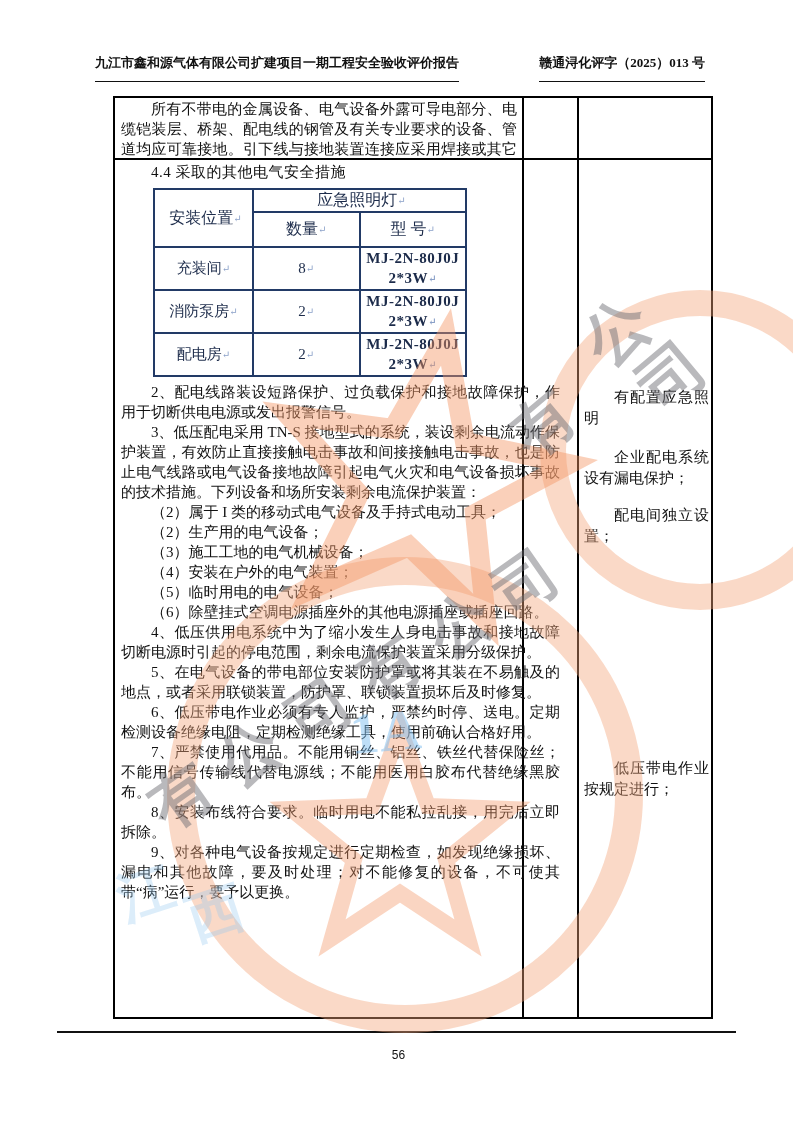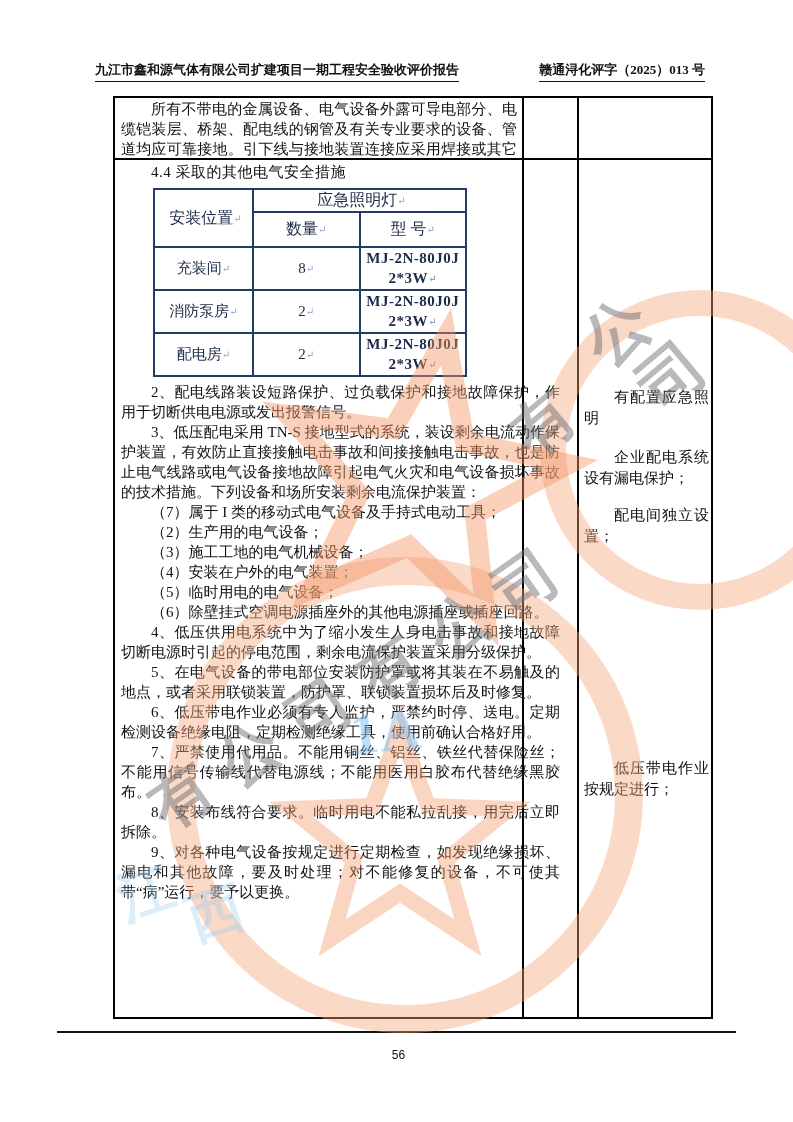--- a/index.html
+++ b/index.html
@@ -6,21 +6,21 @@
   html,body { background:#888; }
   .page {
     position:relative; width:793px; height:1122px; margin:0 auto;
     background:#ffffff; overflow:hidden;
     font-family:"Liberation Serif","DejaVu Serif",serif; color:#111;
   }
   
   .hdr { position:absolute; top:60px; left:95px; right:88px; height:22px;
          display:flex; justify-content:space-between; align-items:flex-end;
          font-size:13px; font-weight:bold; white-space:nowrap; }
-  .hdr span { border-bottom:1.5px solid #111; padding-bottom:2px; }
+  .hdr span { border-bottom:1.5px solid #111; padding-bottom:9px; }
   
   .outer { position:absolute; left:113px; top:96px; width:600px; height:923px;
            border:2px solid #000; }
   .vline { position:absolute; top:0; bottom:0; width:1.5px; background:#000; }
   .vline.v1 { left:407px; } .vline.v2 { left:462px; }
   .hline-row1 { position:absolute; left:0; right:0; top:60px; height:1.5px; background:#000; }
   .cell-row1 { position:absolute; left:0; top:0; width:407px; height:60px;
                padding:1px 5px 0 6px; font-size:15px; line-height:20px;
                text-align:justify; text-indent:2em; overflow:hidden; }
   .cell-main { position:absolute; left:0; top:62px; width:450px; height:859px;
@@ -121,21 +121,21 @@
               <td class="c-loc"><span>配电房</span><span class="ret">↵</span></td>
               <td class="c-qty"><span>2</span><span class="ret">↵</span></td>
               <td class="c-mod model"><span>MJ-2N-80J0J 2*3W</span><span class="ret">↵</span></td>
             </tr>
           </tbody>
       </table>
 
       <div id="body-paragraphs">
           <div class="para">2、配电线路装设短路保护、过负载保护和接地故障保护，作用于切断供电电源或发出报警信号。</div>
           <div class="para">3、低压配电采用 TN-S 接地型式的系统，装设剩余电流动作保护装置，有效防止直接接触电击事故和间接接触电击事故，也是防止电气线路或电气设备接地故障引起电气火灾和电气设备损坏事故的技术措施。下列设备和场所安装剩余电流保护装置：</div>
-          <div class="para">（7）属于 I 类的移动式电气设备及手持式电动工具；</div>
+          <div class="para">（2）属于 I 类的移动式电气设备及手持式电动工具；</div>
           <div class="para">（2）生产用的电气设备；</div>
           <div class="para">（3）施工工地的电气机械设备；</div>
           <div class="para">（4）安装在户外的电气装置；</div>
           <div class="para">（5）临时用电的电气设备；</div>
           <div class="para">（6）除壁挂式空调电源插座外的其他电源插座或插座回路。</div>
           <div class="para">4、低压供用电系统中为了缩小发生人身电击事故和接地故障切断电源时引起的停电范围，剩余电流保护装置采用分级保护。</div>
           <div class="para">5、在电气设备的带电部位安装防护罩或将其装在不易触及的地点，或者采用联锁装置，防护罩、联锁装置损坏后及时修复。</div>
           <div class="para">6、低压带电作业必须有专人监护，严禁约时停、送电。定期检测设备绝缘电阻，定期检测绝缘工具，使用前确认合格好用。</div>
           <div class="para">7、严禁使用代用品。不能用铜丝、铝丝、铁丝代替保险丝；不能用信号传输线代替电源线；不能用医用白胶布代替绝缘黑胶布。</div>
           <div class="para">8、安装布线符合要求。临时用电不能私拉乱接，用完后立即拆除。</div>

